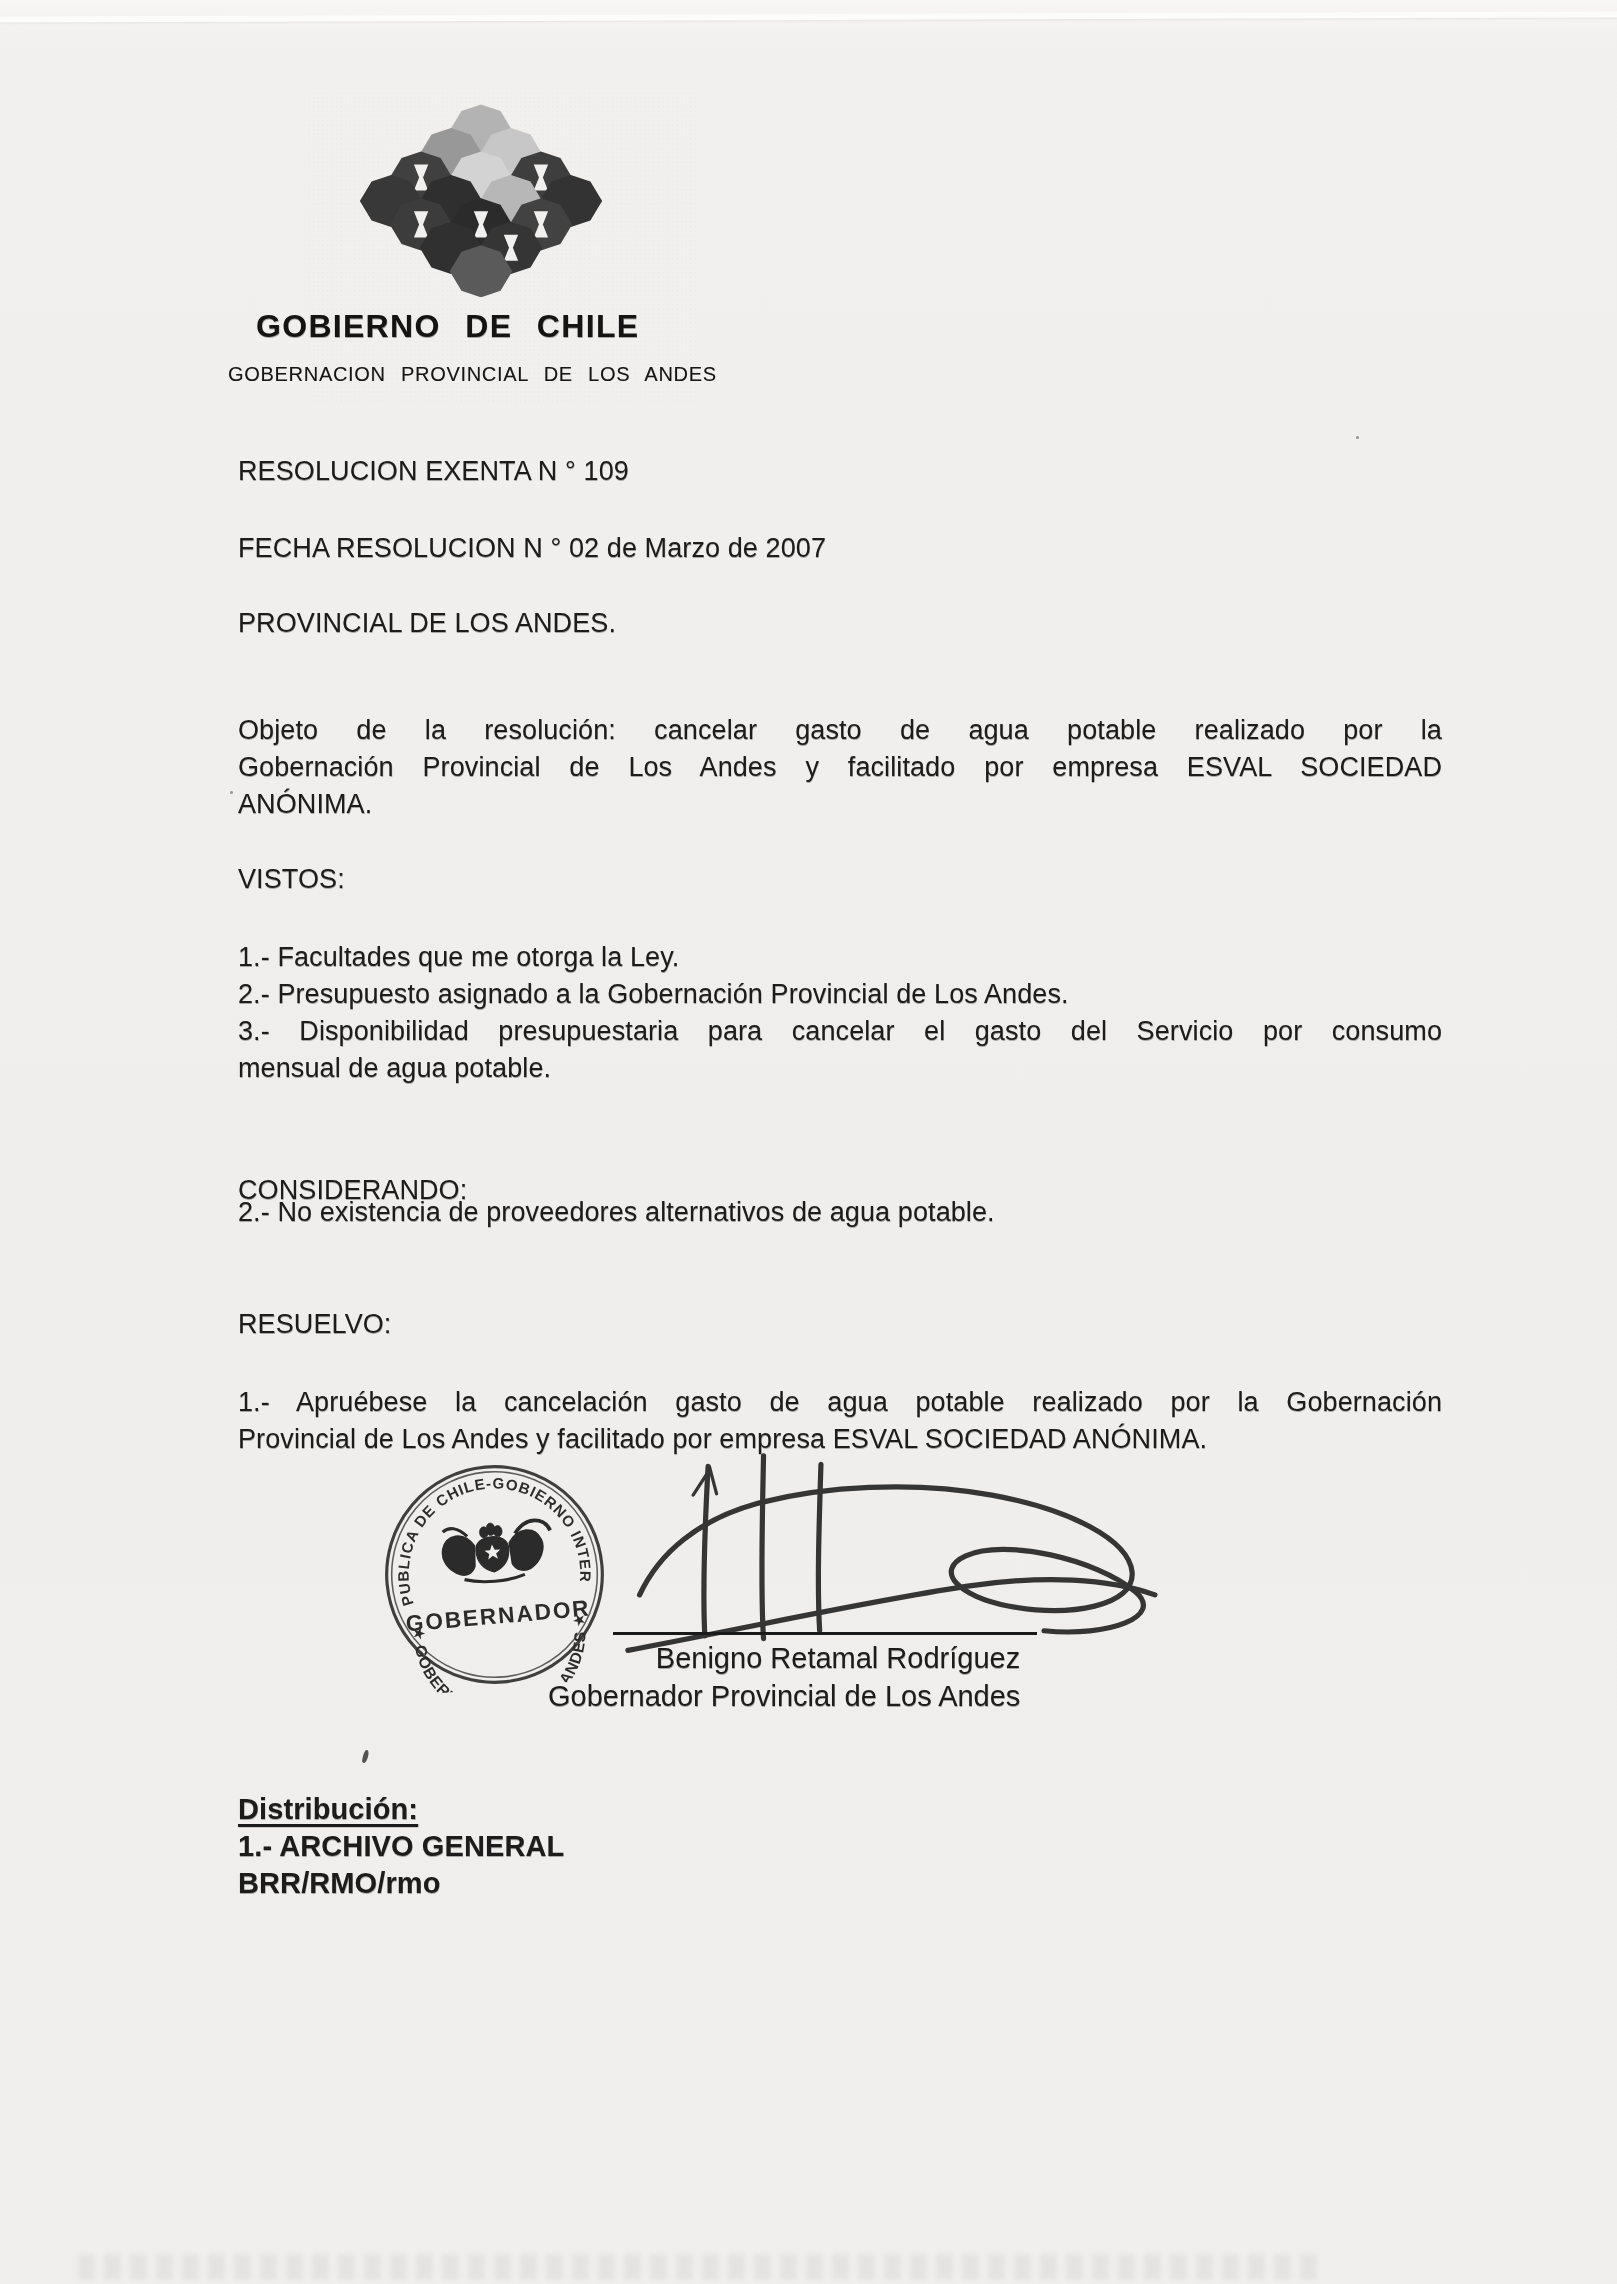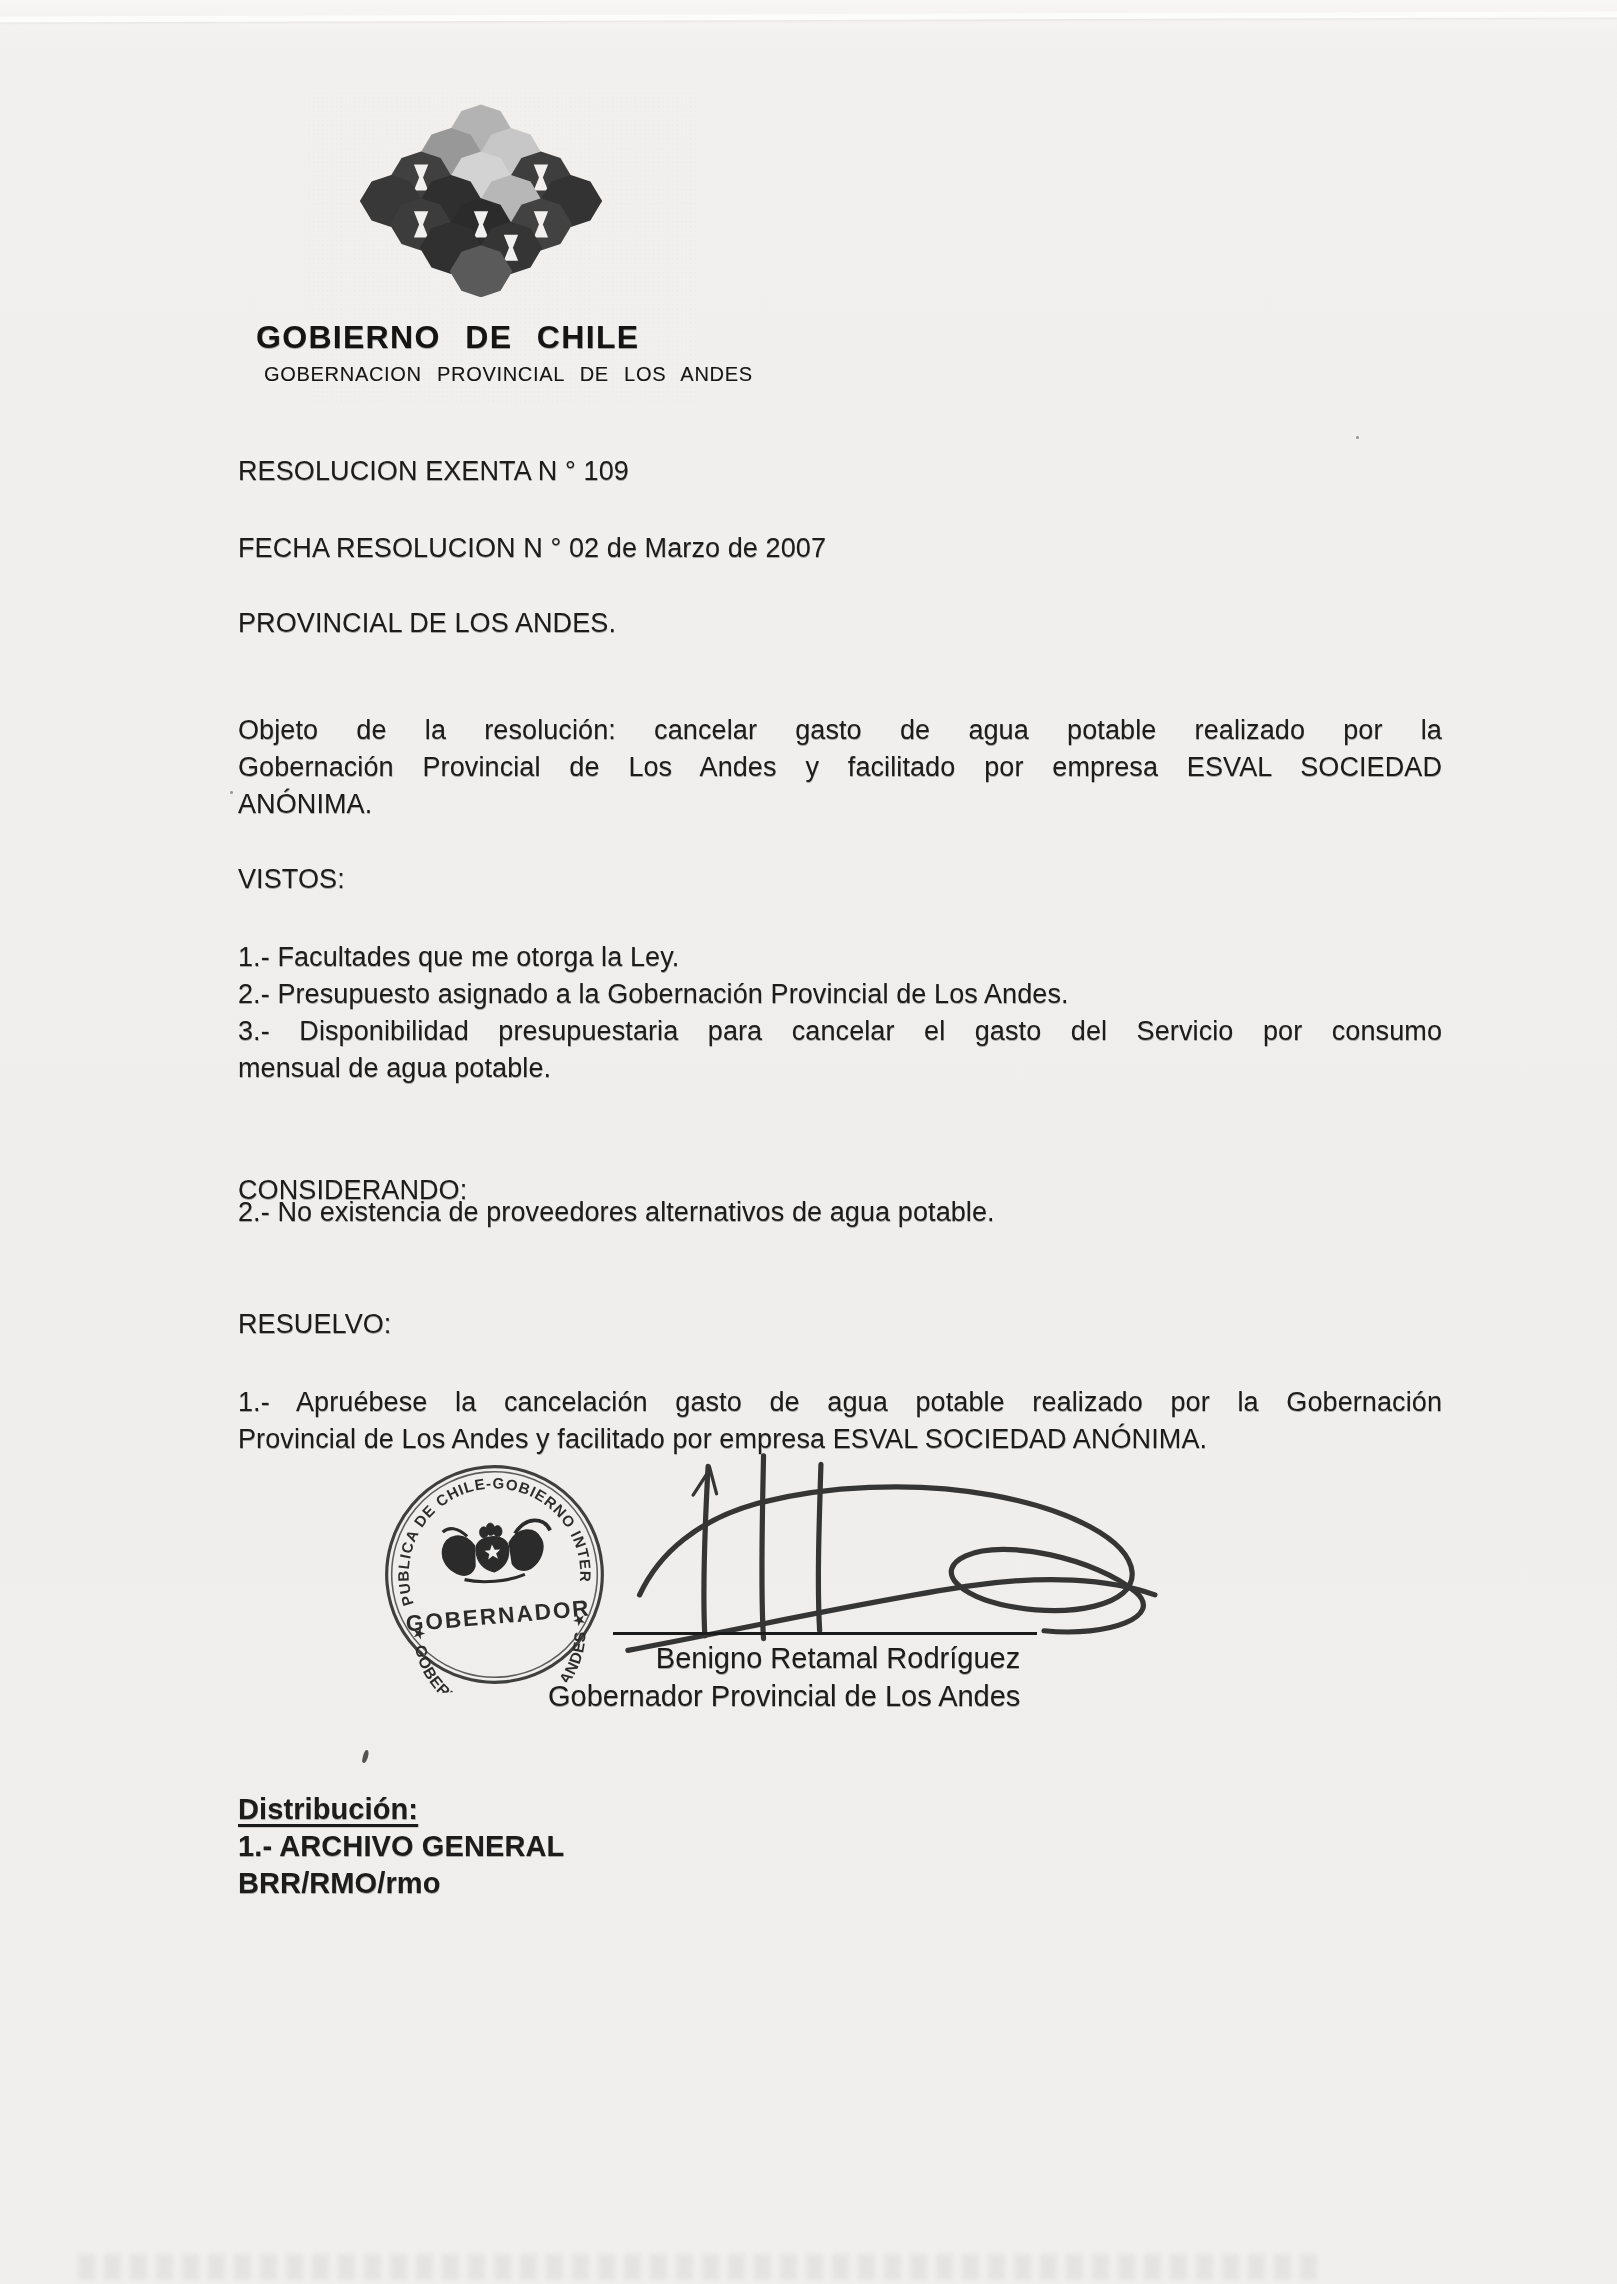--- a/index.html
+++ b/index.html
@@ -22,28 +22,28 @@
   .halftone {
     position:absolute; left:307px; top:91px; width:391px; height:313px;
     background-image:radial-gradient(rgba(60,60,60,0.10) 0.7px, transparent 0.8px);
     background-size:4.6px 4.6px; opacity:.55;
   }
   .speck { position:absolute; background:#55524e; border-radius:50%; opacity:.55; }
 
   .logo { position:absolute; left:354px; top:101px; }
 
   .org-title {
-    position:absolute; left:256px; top:319px; width:913px;
+    position:absolute; left:256px; top:308px; width:913px;
     font-size:32px; font-weight:bold; letter-spacing:1.3px; word-spacing:14.4px;
     color:#141414; text-shadow:0.4px 0.5px 0.5px rgba(30,30,30,0.35);
   }
   .org-subtitle {
     position:absolute; left:228px; top:363px; width:979px;
     font-size:20px; font-weight:500; letter-spacing:0.7px; word-spacing:9px;
-    color:#161616; text-shadow:0.3px 0.4px 0.4px rgba(30,30,30,0.3);margin-left:36px;
+    color:#161616; text-shadow:0.3px 0.4px 0.4px rgba(30,30,30,0.3);
   }
 
   .block { position:absolute; left:238px; width:1204px; }
   .tline {
     font-size:27px; line-height:37px; letter-spacing:0.1px;
     text-shadow:0.3px 0.5px 0.5px rgba(35,35,35,0.35);
   }
   .tline.stretch { text-align:justify; text-align-last:justify; }
 
   .b-number       { top:453px;  }

